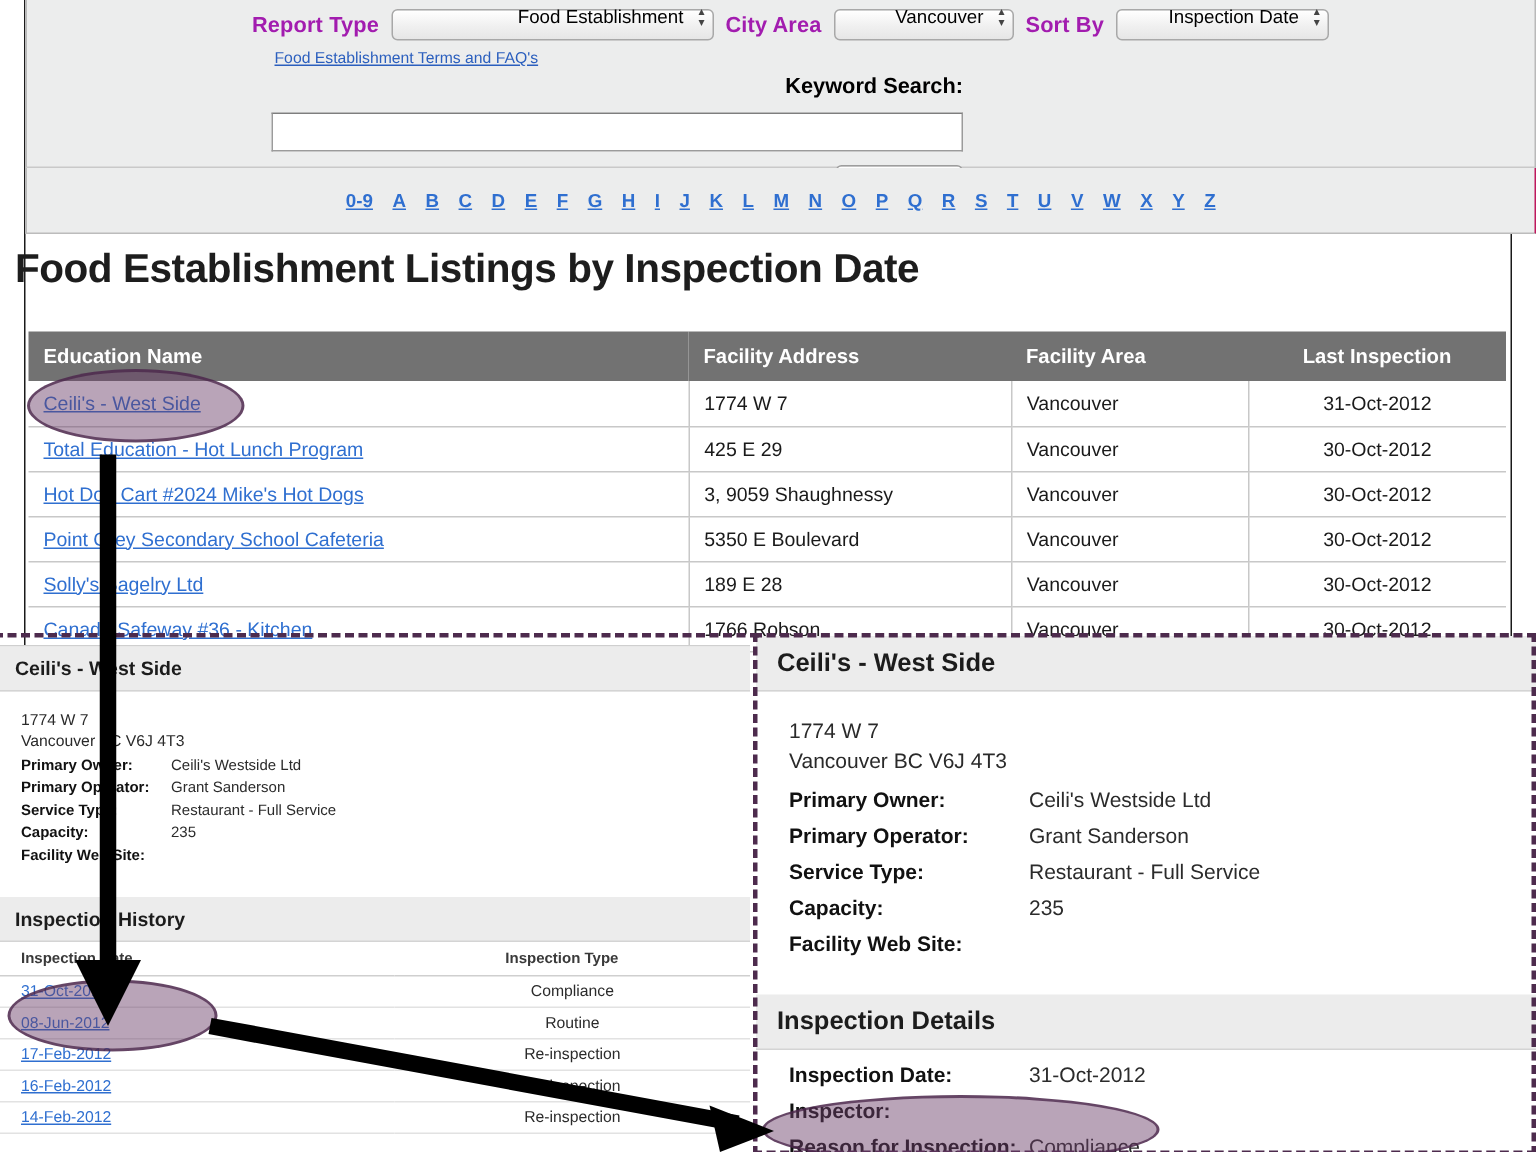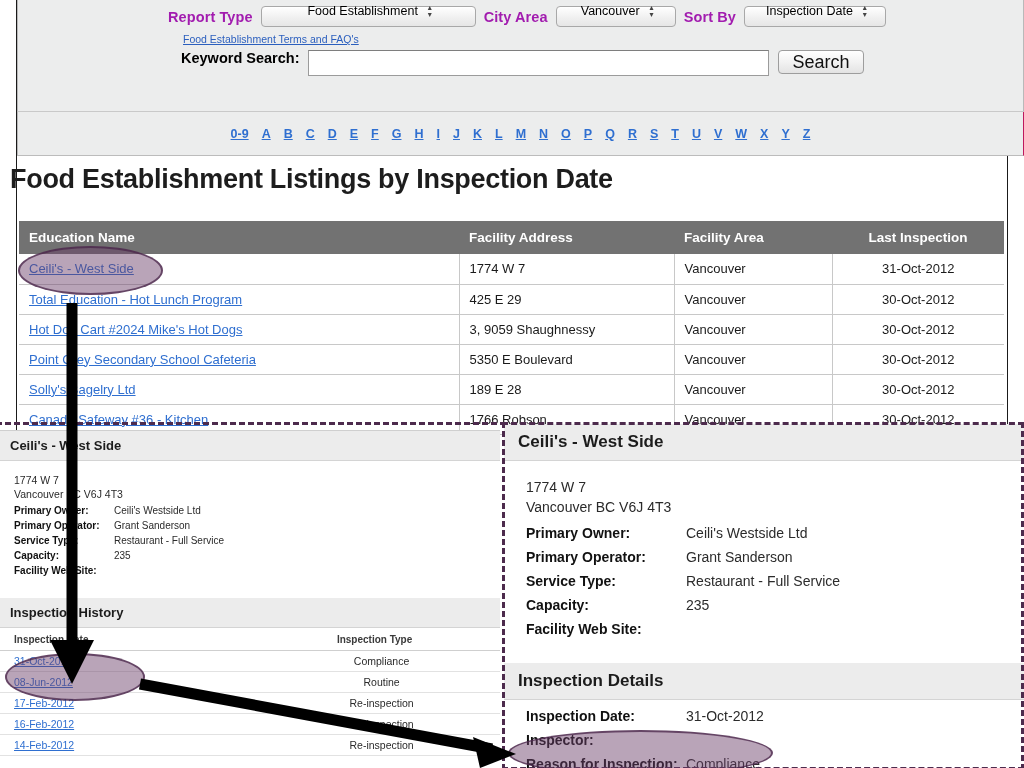--- a/index.html
+++ b/index.html
@@ -30,21 +30,21 @@
     position: absolute;
     left: 150px; top: 6px;
     display: flex; align-items: center; gap: 8px;
     white-space: nowrap;
   }
   .lbl-strong {
     font-weight: bold; font-size: 14.5px; color: #a21caf;
     letter-spacing: .1px;
   }
   .sel {
-    display: inline-flex; align-items: center; justify-content: center;
+    display: inline-flex; align-items: center; justify-content: flex-end;
     height: 21px;
     background: linear-gradient(#ffffff, #f0f0f0 55%, #e6e6e6);
     border: 1px solid #a8a8a8;
     border-radius: 4px;
     padding: 0 5px 12px 8px;
     font-size: 12.5px; color: #000;
     box-shadow: 0 1px 0 rgba(255,255,255,.9) inset;
   }
   .sel .txt { padding-right: 10px; }
   .sel .arrows {
@@ -55,21 +55,21 @@
   .sel-city   { width: 120px; }
   .sel-sort   { width: 142px; }
 
   .faq-link {
     position: absolute; left: 165px; top: 33px;
     font-size: 10.5px; color: #2b5fbe;
     text-decoration: underline; cursor: pointer;
   }
   .kw-row {
     position: absolute; left: 163px; top: 50px;
-    display: flex; align-items: flex-start; gap: 9px;
+    display: flex; align-items: flex-end; gap: 9px; flex-direction: column;
   }
   .kw-label { font-weight: bold; font-size: 14.5px; }
   .kw-input {
     width: 461px; height: 26px;
     background: #fff; border: 1px solid #9b9b9b;
     border-top-color:#7e7e7e;
   }
   .btn-search {
     height: 24px; padding: 0 13px;
     background: linear-gradient(#ffffff,#f2f2f2 50%,#e3e3e3);

